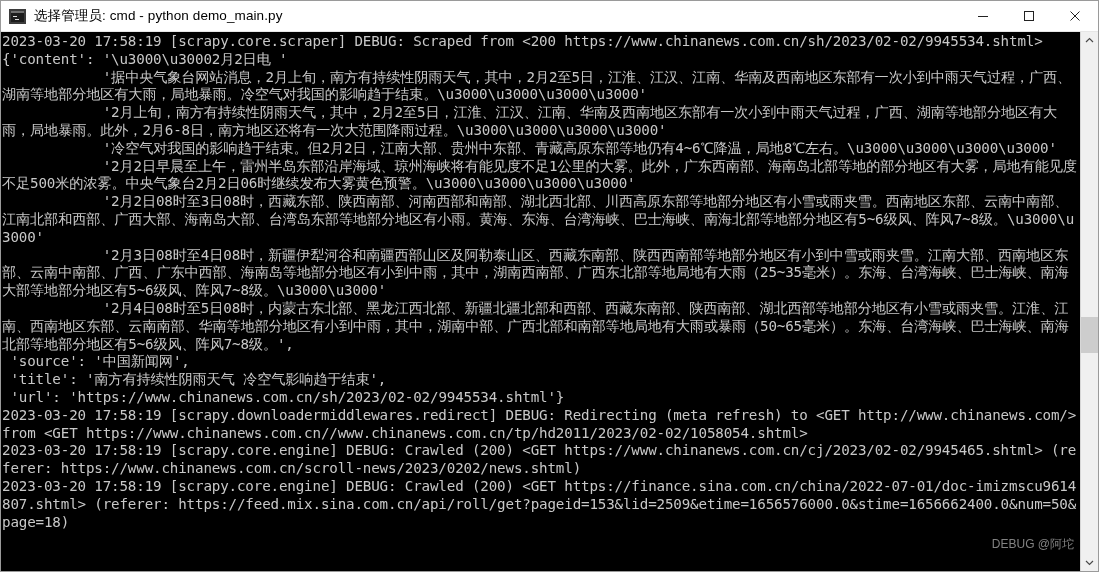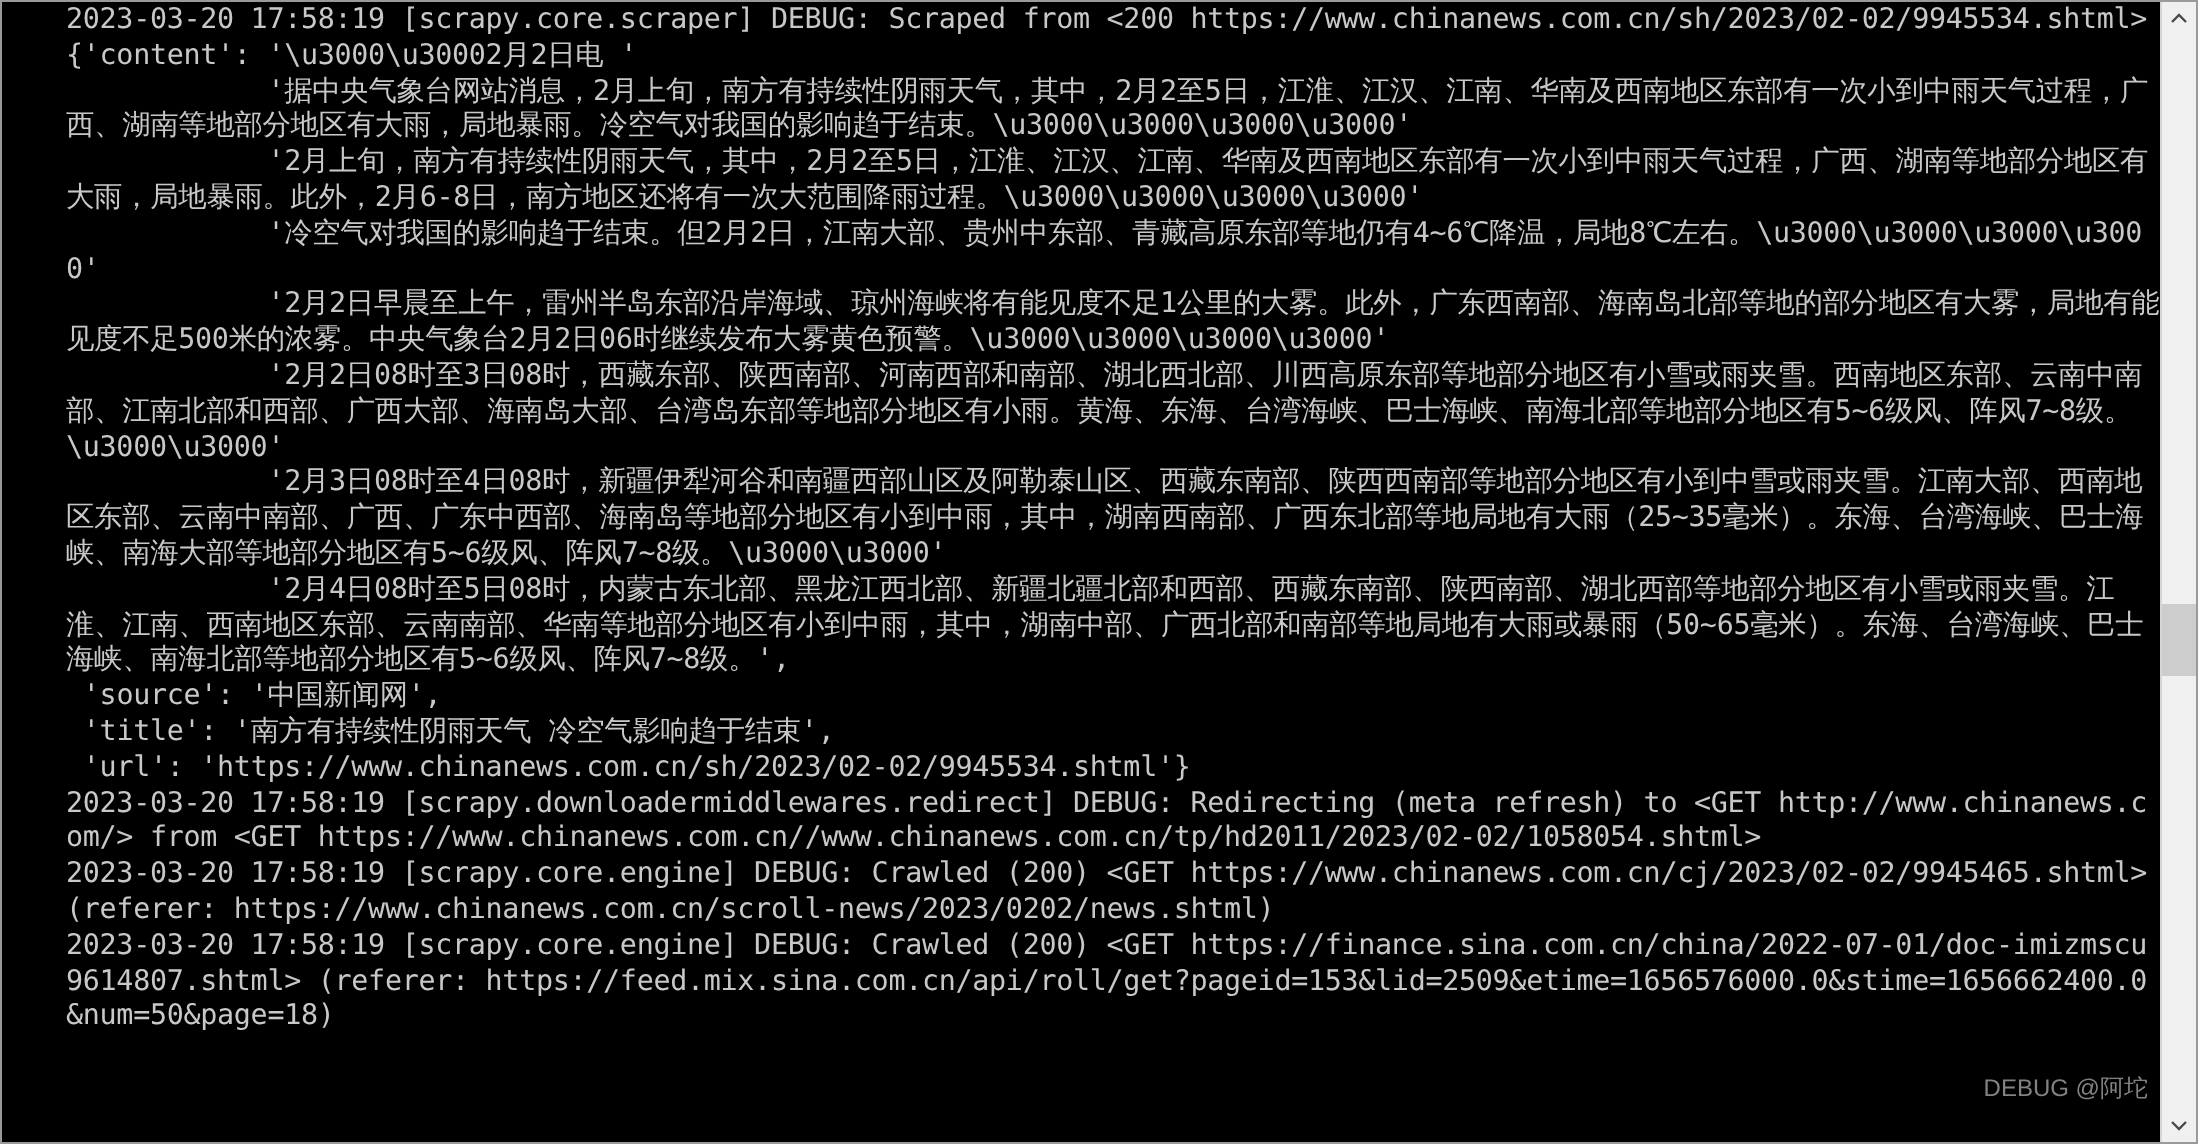--- a/index.html
+++ b/index.html
@@ -95,21 +95,20 @@
   }
   .win-btn svg { display: block; }
 
   
   .terminal-wrap {
     flex: 1;
     display: flex;
     background: #000000;
     overflow: hidden;
     position: relative;
-    padding-left: 31px;
   }
   .terminal {
     flex: 1;
     background: #000000;
     color: #c8c8c8;
     font-family: "DejaVu Sans Mono", "Liberation Mono", monospace;
     font-size: 14.2px;
     line-height: 17.8px;
     white-space: pre-wrap;
     word-break: break-all;
@@ -167,20 +166,44 @@
     font-family: "Liberation Sans", sans-serif;
     pointer-events: none;
     opacity: 0.95;
   }
 </style>
 </head>
 <body>
 
 <div class="window">
 
+  <div class="titlebar">
+    <div class="title-left">
+      <span class="console-icon"></span>
+      <span class="title-text">选择管理员: cmd - python  demo_main.py</span>
+    </div>
+    <div class="win-buttons">
+      <div class="win-btn">
+        <svg width="12" height="12" viewBox="0 0 12 12" aria-hidden="true">
+          <line x1="1" y1="6.5" x2="11" y2="6.5" stroke="#222" stroke-width="1"></line>
+        </svg>
+      </div>
+      <div class="win-btn">
+        <svg width="12" height="12" viewBox="0 0 12 12" aria-hidden="true">
+          <rect x="1.5" y="1.5" width="9" height="9" fill="none" stroke="#222" stroke-width="1"></rect>
+        </svg>
+      </div>
+      <div class="win-btn">
+        <svg width="12" height="12" viewBox="0 0 12 12" aria-hidden="true">
+          <line x1="1.5" y1="1.5" x2="10.5" y2="10.5" stroke="#222" stroke-width="1"></line>
+          <line x1="10.5" y1="1.5" x2="1.5" y2="10.5" stroke="#222" stroke-width="1"></line>
+        </svg>
+      </div>
+    </div>
+  </div>
 
   <div class="terminal-wrap">
     <div class="terminal" id="terminal-output"><span class="line">2023-03-20 17:58:19 [scrapy.core.scraper] DEBUG: Scraped from &lt;200 https://www.chinanews.com.cn/sh/2023/02-02/9945534.shtml&gt;</span><span class="line">{'content': '\u3000\u30002月2日电 '</span><span class="line">            '据中央气象台网站消息，2月上旬，南方有持续性阴雨天气，其中，2月2至5日，江淮、江汉、江南、华南及西南地区东部有一次小到中雨天气过程，广西、湖南等地部分地区有大雨，局地暴雨。冷空气对我国的影响趋于结束。\u3000\u3000\u3000\u3000'</span><span class="line">            '2月上旬，南方有持续性阴雨天气，其中，2月2至5日，江淮、江汉、江南、华南及西南地区东部有一次小到中雨天气过程，广西、湖南等地部分地区有大雨，局地暴雨。此外，2月6-8日，南方地区还将有一次大范围降雨过程。\u3000\u3000\u3000\u3000'</span><span class="line">            '冷空气对我国的影响趋于结束。但2月2日，江南大部、贵州中东部、青藏高原东部等地仍有4~6℃降温，局地8℃左右。\u3000\u3000\u3000\u3000'</span><span class="line">            '2月2日早晨至上午，雷州半岛东部沿岸海域、琼州海峡将有能见度不足1公里的大雾。此外，广东西南部、海南岛北部等地的部分地区有大雾，局地有能见度不足500米的浓雾。中央气象台2月2日06时继续发布大雾黄色预警。\u3000\u3000\u3000\u3000'</span><span class="line">            '2月2日08时至3日08时，西藏东部、陕西南部、河南西部和南部、湖北西北部、川西高原东部等地部分地区有小雪或雨夹雪。西南地区东部、云南中南部、江南北部和西部、广西大部、海南岛大部、台湾岛东部等地部分地区有小雨。黄海、东海、台湾海峡、巴士海峡、南海北部等地部分地区有5~6级风、阵风7~8级。\u3000\u3000'</span><span class="line">            '2月3日08时至4日08时，新疆伊犁河谷和南疆西部山区及阿勒泰山区、西藏东南部、陕西西南部等地部分地区有小到中雪或雨夹雪。江南大部、西南地区东部、云南中南部、广西、广东中西部、海南岛等地部分地区有小到中雨，其中，湖南西南部、广西东北部等地局地有大雨（25~35毫米）。东海、台湾海峡、巴士海峡、南海大部等地部分地区有5~6级风、阵风7~8级。\u3000\u3000'</span><span class="line">            '2月4日08时至5日08时，内蒙古东北部、黑龙江西北部、新疆北疆北部和西部、西藏东南部、陕西南部、湖北西部等地部分地区有小雪或雨夹雪。江淮、江南、西南地区东部、云南南部、华南等地部分地区有小到中雨，其中，湖南中部、广西北部和南部等地局地有大雨或暴雨（50~65毫米）。东海、台湾海峡、巴士海峡、南海北部等地部分地区有5~6级风、阵风7~8级。',</span><span class="line"> 'source': '中国新闻网',</span><span class="line"> 'title': '南方有持续性阴雨天气 冷空气影响趋于结束',</span><span class="line"> 'url': 'https://www.chinanews.com.cn/sh/2023/02-02/9945534.shtml'}</span><span class="line">2023-03-20 17:58:19 [scrapy.downloadermiddlewares.redirect] DEBUG: Redirecting (meta refresh) to &lt;GET http://www.chinanews.com/&gt; from &lt;GET https://www.chinanews.com.cn//www.chinanews.com.cn/tp/hd2011/2023/02-02/1058054.shtml&gt;</span><span class="line">2023-03-20 17:58:19 [scrapy.core.engine] DEBUG: Crawled (200) &lt;GET https://www.chinanews.com.cn/cj/2023/02-02/9945465.shtml&gt; (referer: https://www.chinanews.com.cn/scroll-news/2023/0202/news.shtml)</span><span class="line">2023-03-20 17:58:19 [scrapy.core.engine] DEBUG: Crawled (200) &lt;GET https://finance.sina.com.cn/china/2022-07-01/doc-imizmscu9614807.shtml&gt; (referer: https://feed.mix.sina.com.cn/api/roll/get?pageid=153&amp;lid=2509&amp;etime=1656576000.0&amp;stime=1656662400.0&amp;num=50&amp;page=18)</span></div>
 
     <div class="scrollbar">
       <div class="sb-arrow">
         <svg width="9" height="9" viewBox="0 0 9 9" aria-hidden="true">
           <polyline points="1,6 4.5,2.5 8,6" fill="none" stroke="#4a4a4a" stroke-width="1.2"></polyline>
         </svg>
       </div>

